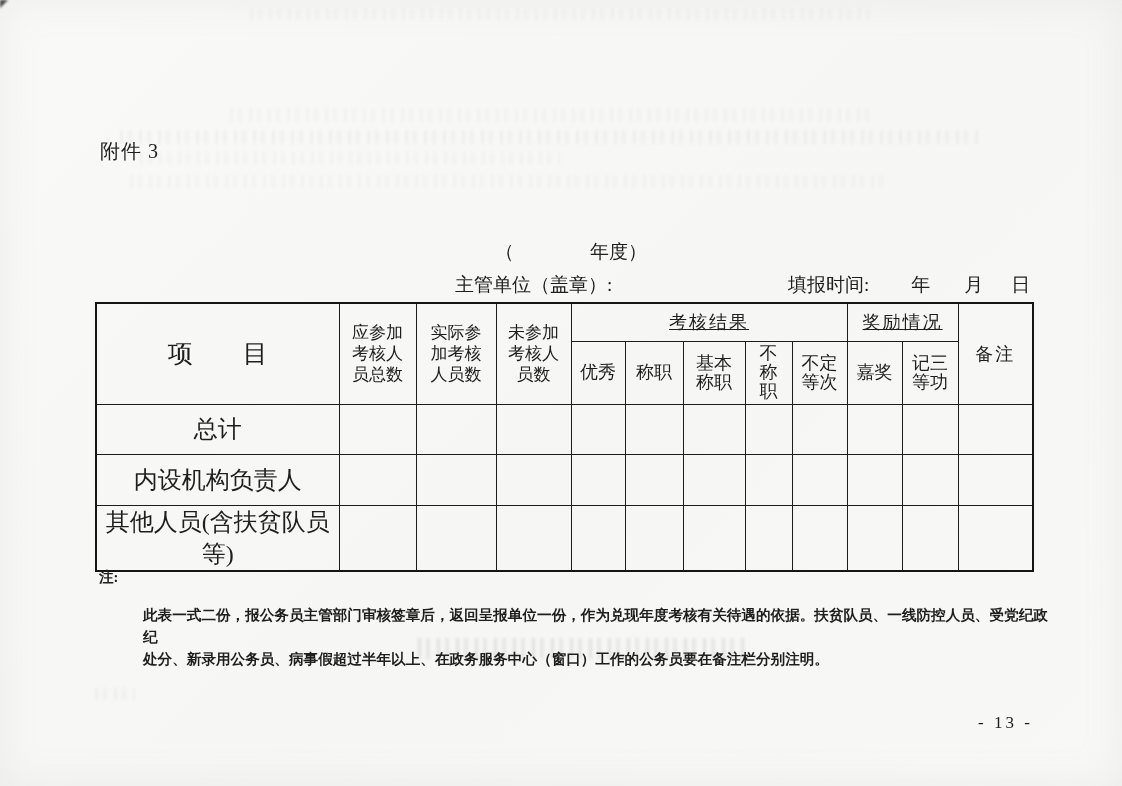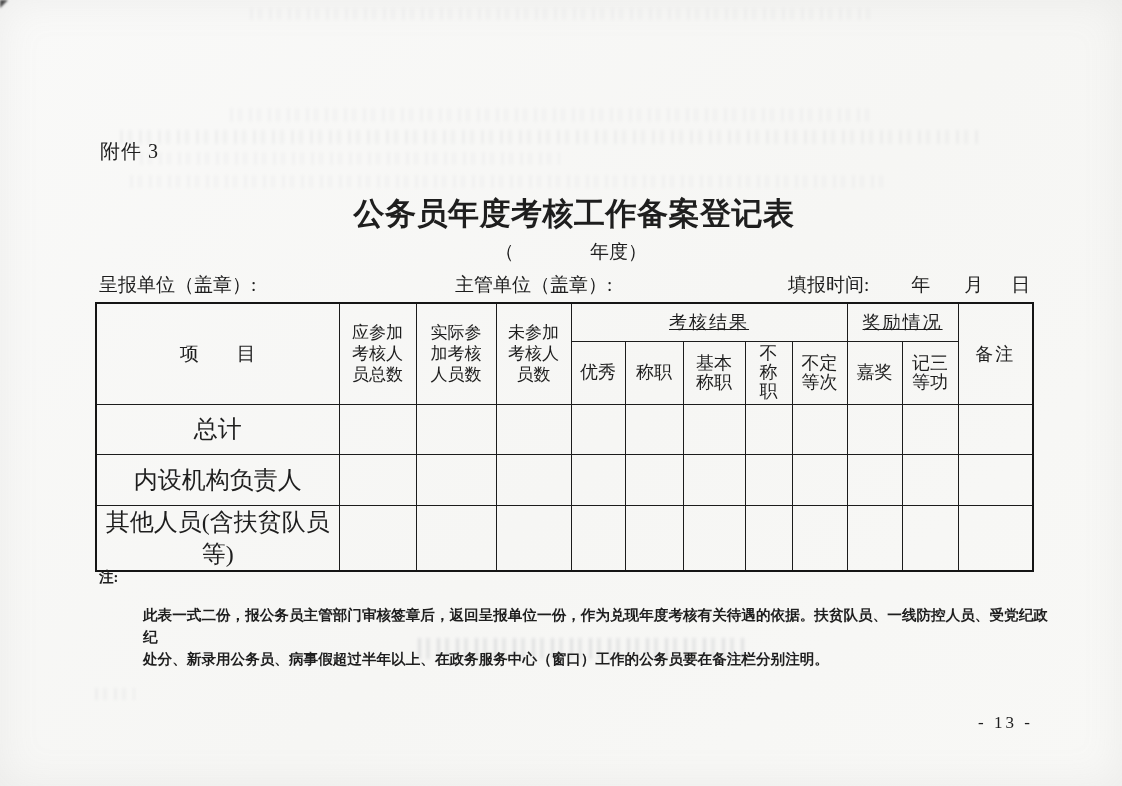--- a/index.html
+++ b/index.html
@@ -71,21 +71,21 @@
     vertical-align: middle;
     font-weight: normal;
     overflow: hidden;
   }
   table.form { border: 2.2px solid #151515; }
   tr.hdr-top    { height: 38px; }
   tr.hdr-bottom { height: 63px; }
   tr.row-1 { height: 50px; }
   tr.row-2 { height: 51px; }
   tr.row-3 { height: 64px; font-family: Liberation Serif, serif; }
-  th.item-col   { font-size: 19px; }
+  th.item-col   { font-size: 25px; }
   th.count-col  { font-size: 17px; line-height: 21px; white-space: pre-line; }
   th.group-col  { font-size: 18px; letter-spacing: 2px; text-decoration: underline; }
   th.sub-col    { font-size: 18px; line-height: 19px; white-space: pre-line; }
   th.remark-col { font-size: 18px; letter-spacing: 2px; }
   td.row-label  { font-size: 24px; }
 
   .note {
     position: absolute; left: 99px; top: 566px; width: 950px;
     font-size: 14.6px; font-weight: bold; line-height: 22px;
   }
@@ -107,26 +107,24 @@
   <div class="smudge faint" style="left:250px; top:8px;  width:620px; height:12px;"></div>
   <div class="smudge faint" style="left:230px; top:108px; width:640px; height:14px;"></div>
   <div class="smudge light" style="left:120px; top:130px; width:860px; height:14px;"></div>
   <div class="smudge faint" style="left:140px; top:152px; width:420px; height:13px;"></div>
   <div class="smudge faint" style="left:130px; top:175px; width:760px; height:13px;"></div>
   <div class="smudge mid" style="left:418px; top:638px; width:330px; height:21px;"></div>
   <div class="smudge light" style="left:95px;  top:688px; width:40px;  height:12px;"></div>
 
   <div class="attachment">附件 3</div>
 
-  <h1 class="title">公务员年度考核工作备案登记表</h1>
 
   <div class="subtitle">（　　　　年度）</div>
 
   <div class="meta-row">
-    <span class="meta-reporting">呈报单位（盖章）:</span>
     <span class="meta-supervising">主管单位（盖章）:</span>
     <span class="meta-filltime"><span>填报时间:</span><span class="y">年</span><span class="m">月</span><span class="d">日</span></span>
   </div>
 
   <table class="form">
     <colgroup>
       <col style="width:243px">
         <col style="width:77px">
         <col style="width:80px">
         <col style="width:75px">

